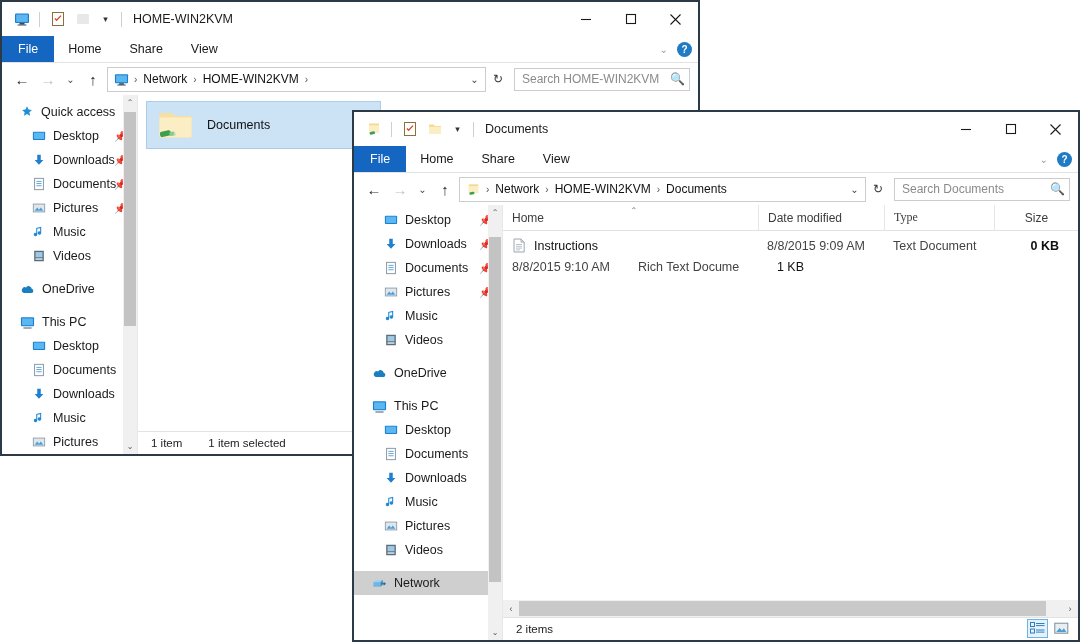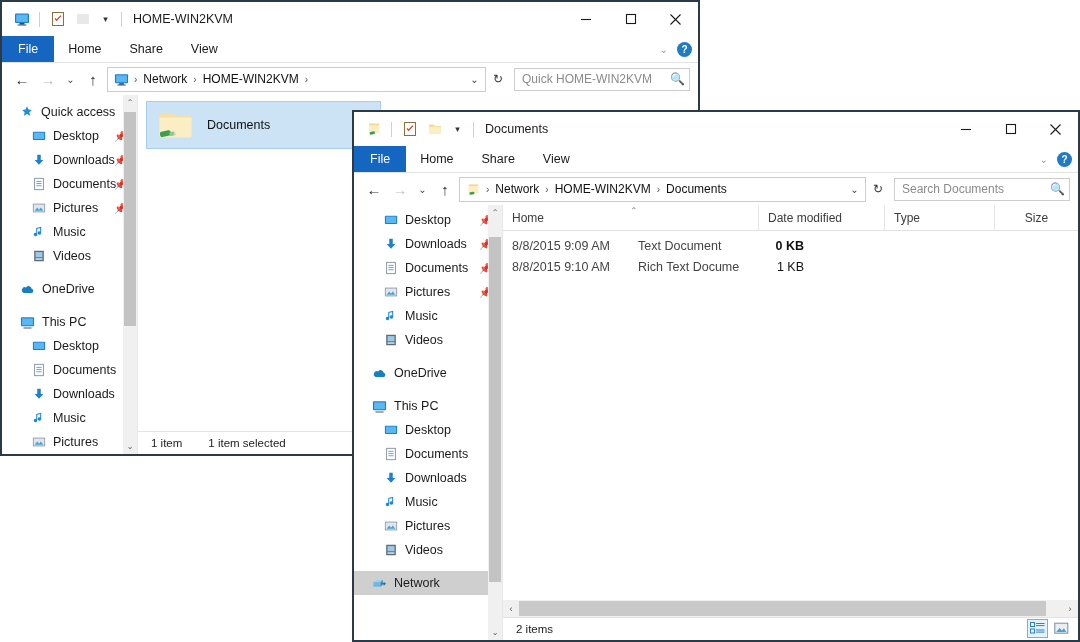--- a/index.html
+++ b/index.html
@@ -218,21 +218,21 @@
         <span class="crumb-sep">›</span>
         <span class="crumb">Network</span>
         <span class="crumb-sep">›</span>
         <span class="crumb">HOME-WIN2KVM</span>
         <span class="crumb-sep">›</span>
       </div>
       <div class="crumb-drop">⌄</div>
     </div>
     <div class="refresh">↻</div>
     <div class="searchbox">
-      <div class="ph">Quick HOME-WIN2KVM</div>
+      <div class="ph">Search HOME-WIN2KVM</div>
       <div class="mag">🔍</div>
     </div>
   </div>
 
   <div class="wbody">
     <div class="navpane">
       <div class="navlist">
         <div class="navitem">
           <span style="display:flex;">
             <svg width="14" height="14" viewBox="0 0 16 16">
@@ -657,30 +657,43 @@
 
     <div class="content">
       <div class="colhead">
         <div class="col" style="width:255px;">
           <span class="sortmark">⌃</span>
           <span>Home</span>
         </div>
         <div class="col" style="width:126px;align-items:center;">
           <span>Date modified</span>
         </div>
-        <div class="col" style="width:110px;">
+        <div class="col" style="width:110px;font-family:Liberation Serif, serif;">
           <span>Type</span>
         </div>
         <div class="col" style="width:75px;justify-content:center;">
           <span>Size</span>
         </div>
       </div>
 
       <div class="rows">
         <div class="row">
+          <div class="cell" style="width:255px;">
+            <span style="display:flex;">
+              <svg width="14" height="15" viewBox="0 0 14 15">
+                  <path d="M2 1h7l3.2 3.2V14H2z" fill="#ffffff" stroke="#9aa6b2" stroke-width="1"></path>
+                  <path d="M9 1v3.2h3.2z" fill="#dfe6ec" stroke="#9aa6b2" stroke-width="0.8"></path>
+                  <line x1="4" y1="6.5" x2="10" y2="6.5" stroke="#aab4bd" stroke-width="0.8"></line>
+                  <line x1="4" y1="8.3" x2="10" y2="8.3" stroke="#aab4bd" stroke-width="0.8"></line>
+                  <line x1="4" y1="10.1" x2="10" y2="10.1" stroke="#aab4bd" stroke-width="0.8"></line>
+                  <line x1="4" y1="11.9" x2="8" y2="11.9" stroke="#aab4bd" stroke-width="0.8"></line>
+                </svg>
+            </span>
+            <span>Instructions</span>
+          </div>
           <div class="cell muted" style="width:126px;">8/8/2015 9:09 AM</div>
           <div class="cell muted" style="width:110px;">Text Document</div>
           <div class="cell num" style="width:75px;font-weight:bold;">0 KB</div>
         </div>
         <div class="row">
           <div class="cell muted" style="width:126px;">8/8/2015 9:10 AM</div>
           <div class="cell muted" style="width:110px;">Rich Text Document</div>
           <div class="cell num" style="width:75px;">1 KB</div>
         </div>
       </div>

